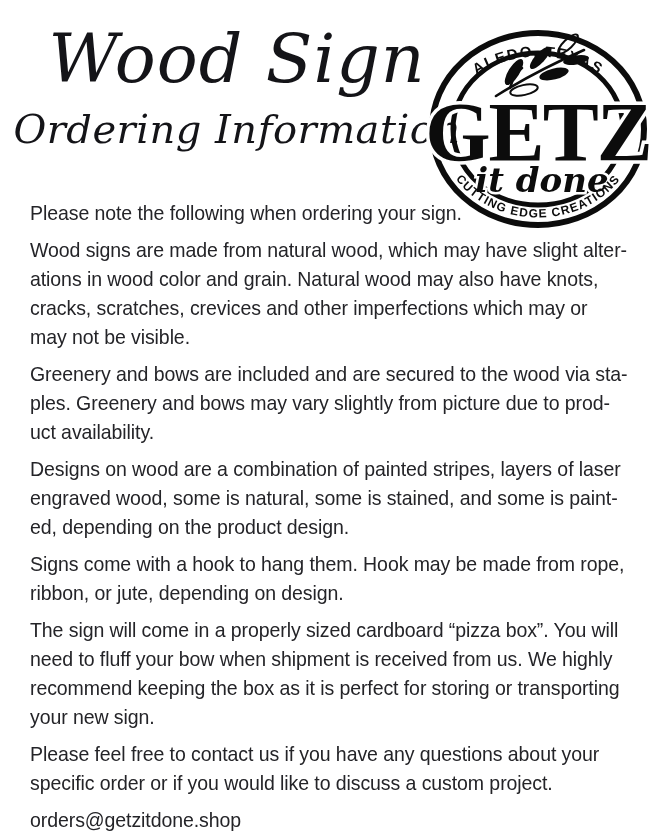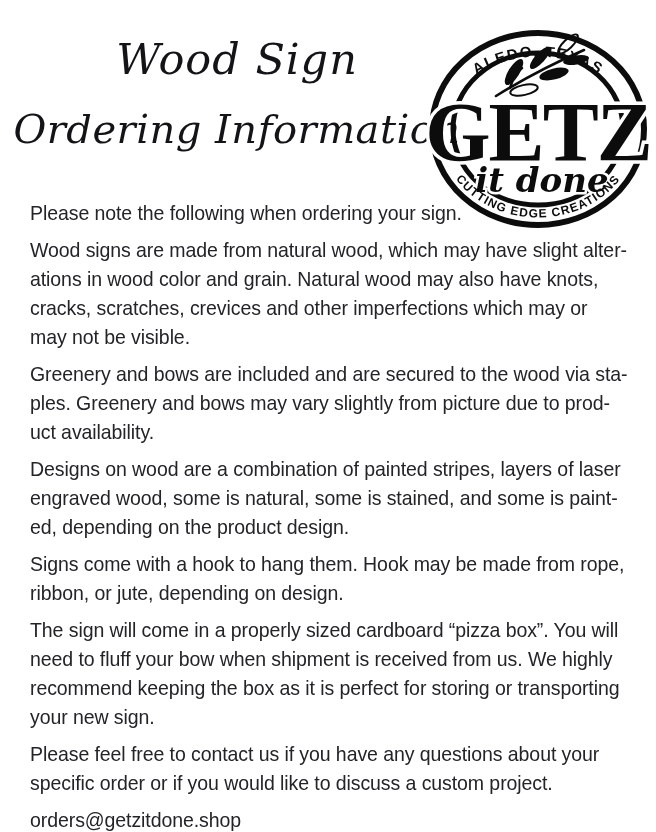--- a/index.html
+++ b/index.html
@@ -14,21 +14,21 @@
   
   .title {
     position: absolute;
     top: 20px; left: 0;
     width: 474px;
     text-align: center;
     font-family: "DejaVu Serif", serif;
     font-style: italic;
     color: #141418;
   }
-  .title .t1 { display: block; font-size: 43px; line-height: 78px; letter-spacing: 1px; }
+  .title .t1 { display: block; font-size: 68px; line-height: 78px; letter-spacing: 1px; }
   .title .t2 { display: block; font-size: 40px; line-height: 62px; letter-spacing: 0.5px; }
   
   .logo {
     position: absolute;
     top: 8px; left: 414px;
     width: 242px; height: 230px;
   }
   .logo svg { display: block; }
   .ring { fill: none; stroke: #0c0c0c; }
   .arc-text {

